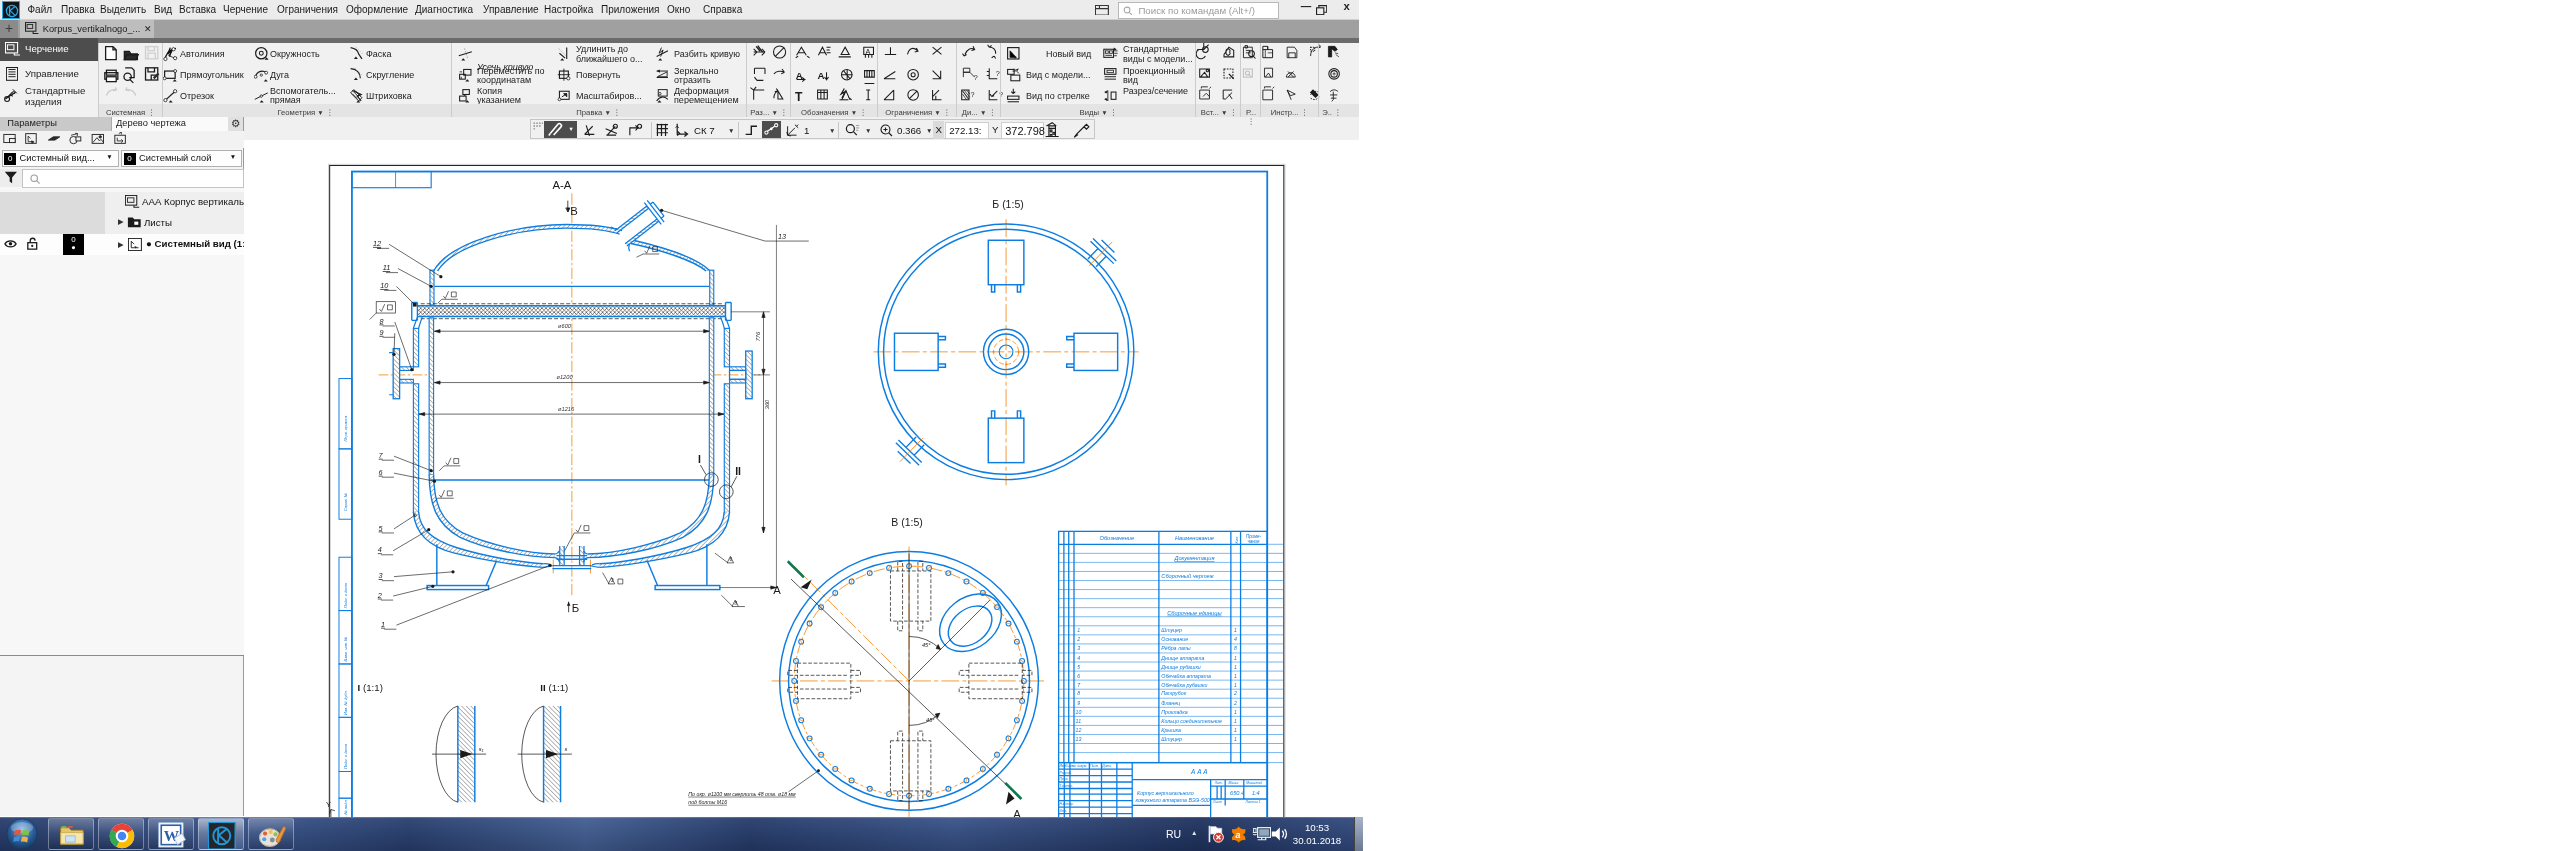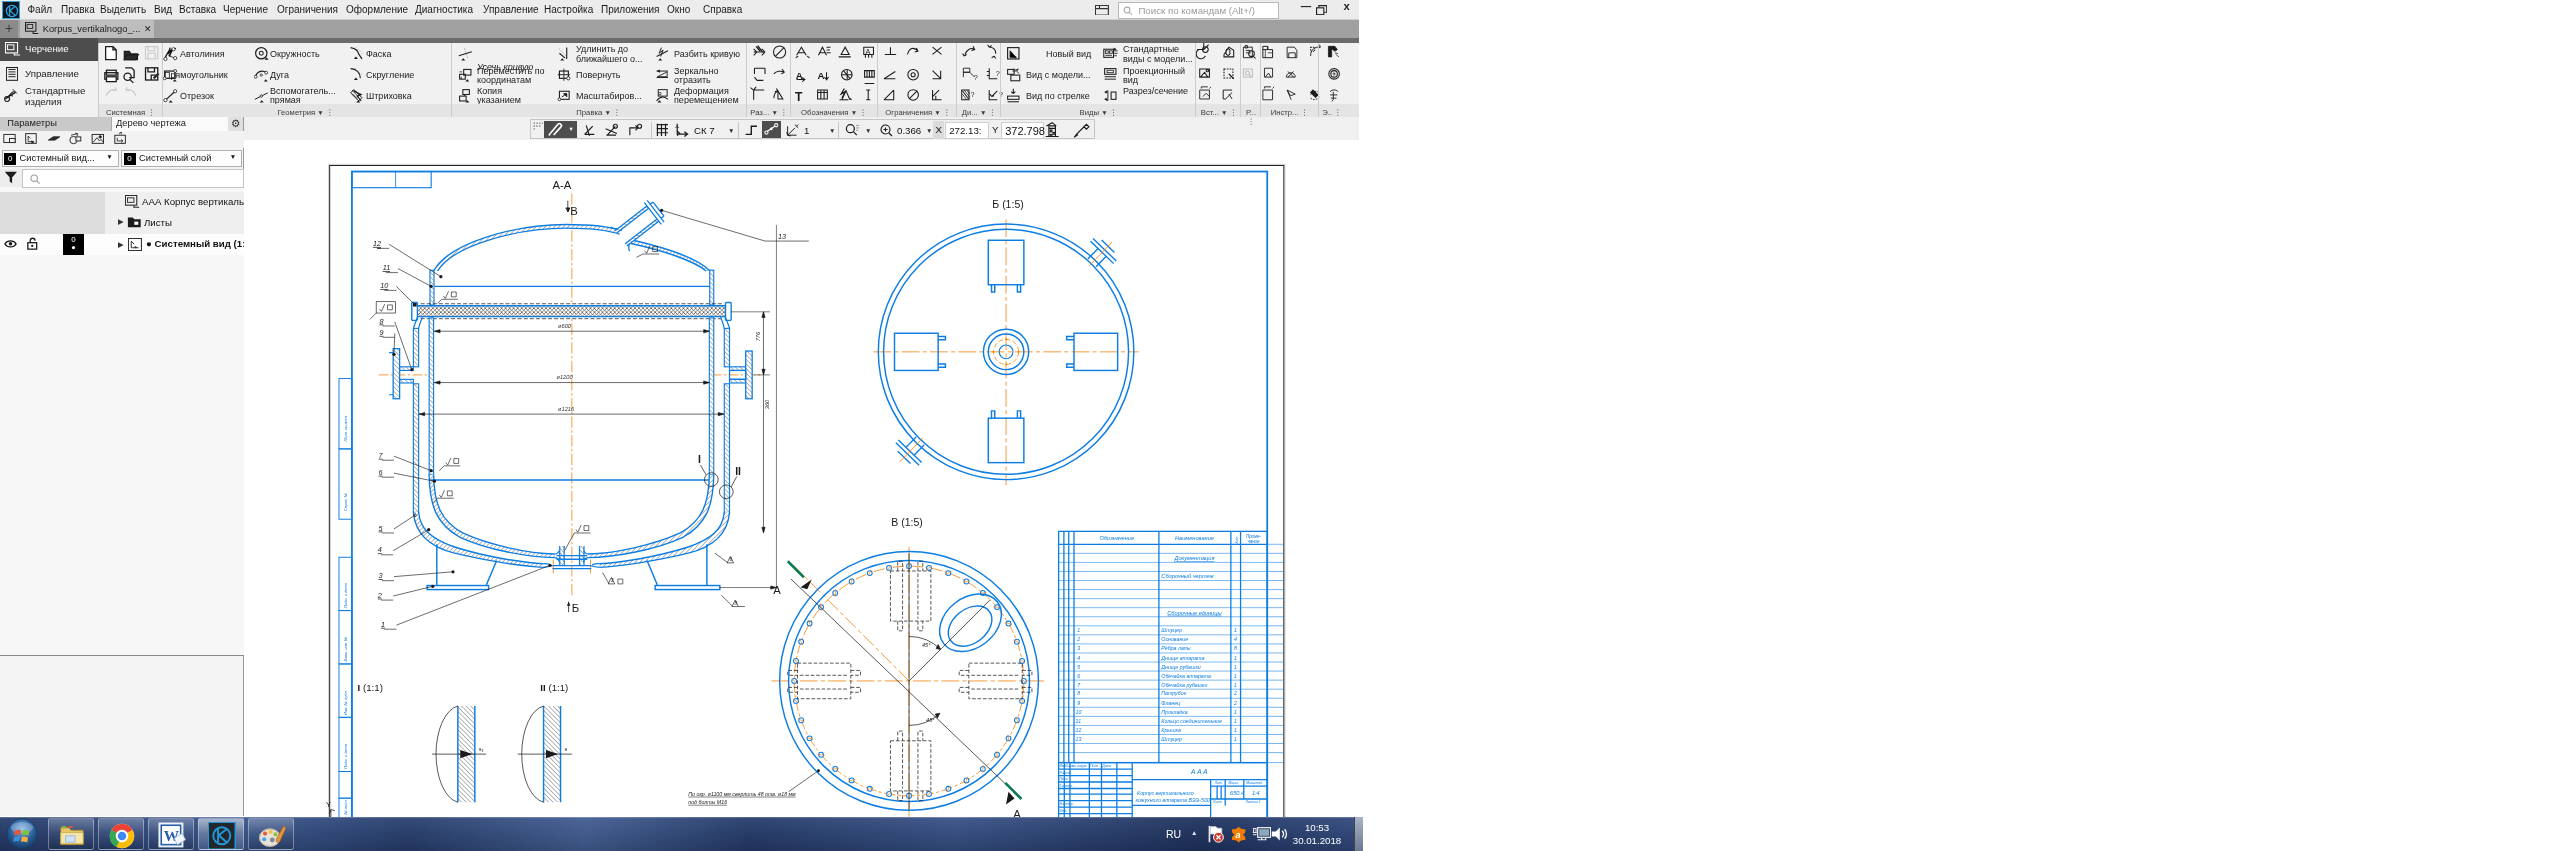--- a/index.html
+++ b/index.html
@@ -125,21 +125,21 @@
         <g stroke="#c9c9c9">
             <path d="M3 62 c2 -5 6 -8 12 -7 l-1 -3 m1 3 l-4 1"></path>
             <path d="M39 62 c-2 -5 -6 -8 -12 -7 l1 -3 m-1 3 l4 1"></path>
           </g>
       </g>
     </svg>
 
     <div class="ribitem" style="left:180px;top:7.3px;">Автолиния</div>
     <div class="ribitem" style="left:270px;top:7.3px;">Окружность</div>
     <div class="ribitem" style="left:366px;top:7.3px;">Фаска</div>
-    <div class="ribitem" style="left:164px;top:28px;">Прямоугольник</div>
+    <div class="ribitem" style="left:180px;top:28px;">Прямоугольник</div>
     <div class="ribitem" style="left:270px;top:28px;">Дуга</div>
     <div class="ribitem" style="left:366px;top:28px;">Скругление</div>
     <div class="ribitem" style="left:180px;top:49px;">Отрезок</div>
     <div class="ribitem" style="left:270px;top:44px;">Вспомогатель...<br>прямая</div>
     <div class="ribitem" style="left:366px;top:49px;">Штриховка</div>
     <svg class="ricon" style="left:163px;top:3.2px" viewBox="0 0 19 19">
         <path d="M2 16 C6 6 9 4 16 3" fill="none" stroke="#1c1c1c" stroke-width="1.5"></path>
         <path d="M7 12 l6 -8 m-6 8 l8 3" stroke="#1c1c1c"></path>
         <circle cx="3" cy="16" r="2" fill="#fff" stroke="#1c1c1c"></circle>
         <circle cx="13" cy="4" r="2" fill="#fff" stroke="#1c1c1c"></circle>

